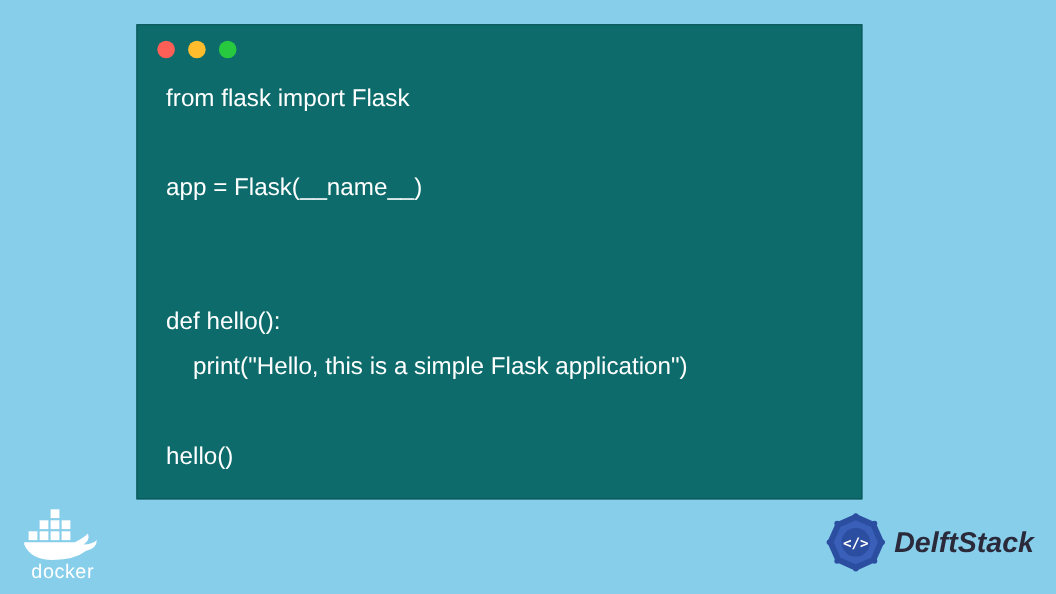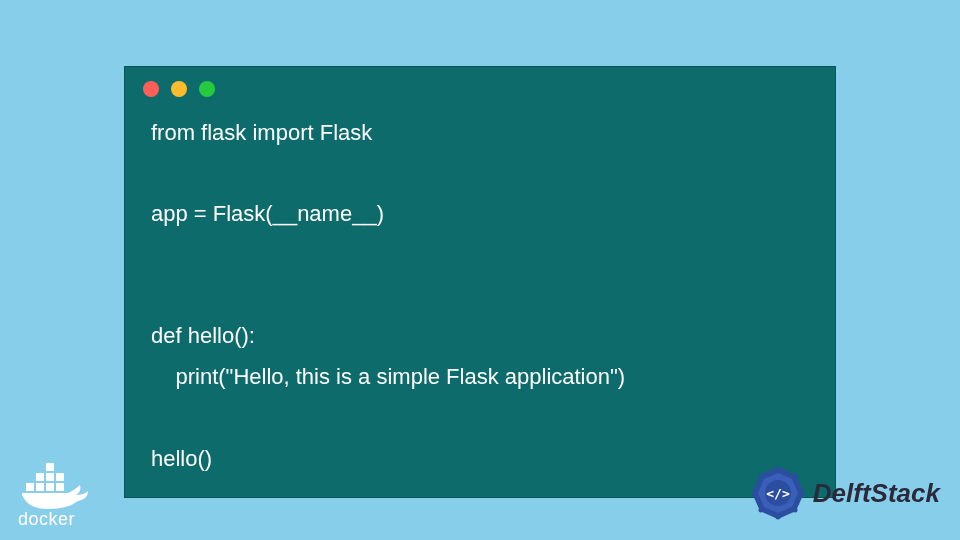--- a/index.html
+++ b/index.html
@@ -8,25 +8,24 @@
     height: 540px;
     background: #87ceeb;
     font-family: -apple-system, BlinkMacSystemFont, "Segoe UI", Arial, sans-serif;
     position: relative;
     overflow: hidden;
   }
   .code-window {
     position: absolute;
     top: 22px;
     left: 124px;
-    width: 712px;
+    width: 660px;
     height: 432px;
     background: #0d6b6b;
     border: 1px solid #0a5555;
-    margin-top: 44px;
   }
   .window-controls {
     display: flex;
     gap: 12px;
     padding: 14px 18px 8px 18px;
   }
   .window-dot {
     width: 16px;
     height: 16px;
     border-radius: 50%;
@@ -40,20 +39,21 @@
     font-size: 22px;
     line-height: 1.85;
     font-family: -apple-system, BlinkMacSystemFont, "Segoe UI", Arial, sans-serif;
     white-space: pre;
   }
   .docker-logo {
     position: absolute;
     left: 18px;
     bottom: 10px;
     color: #ffffff;
+    text-align: center;
   }
   .docker-logo svg { display: block; }
   .docker-text {
     font-size: 18px;
     font-weight: 500;
     letter-spacing: 0.5px;
     margin-top: -2px;
   }
   .delftstack-logo {
     position: absolute;

